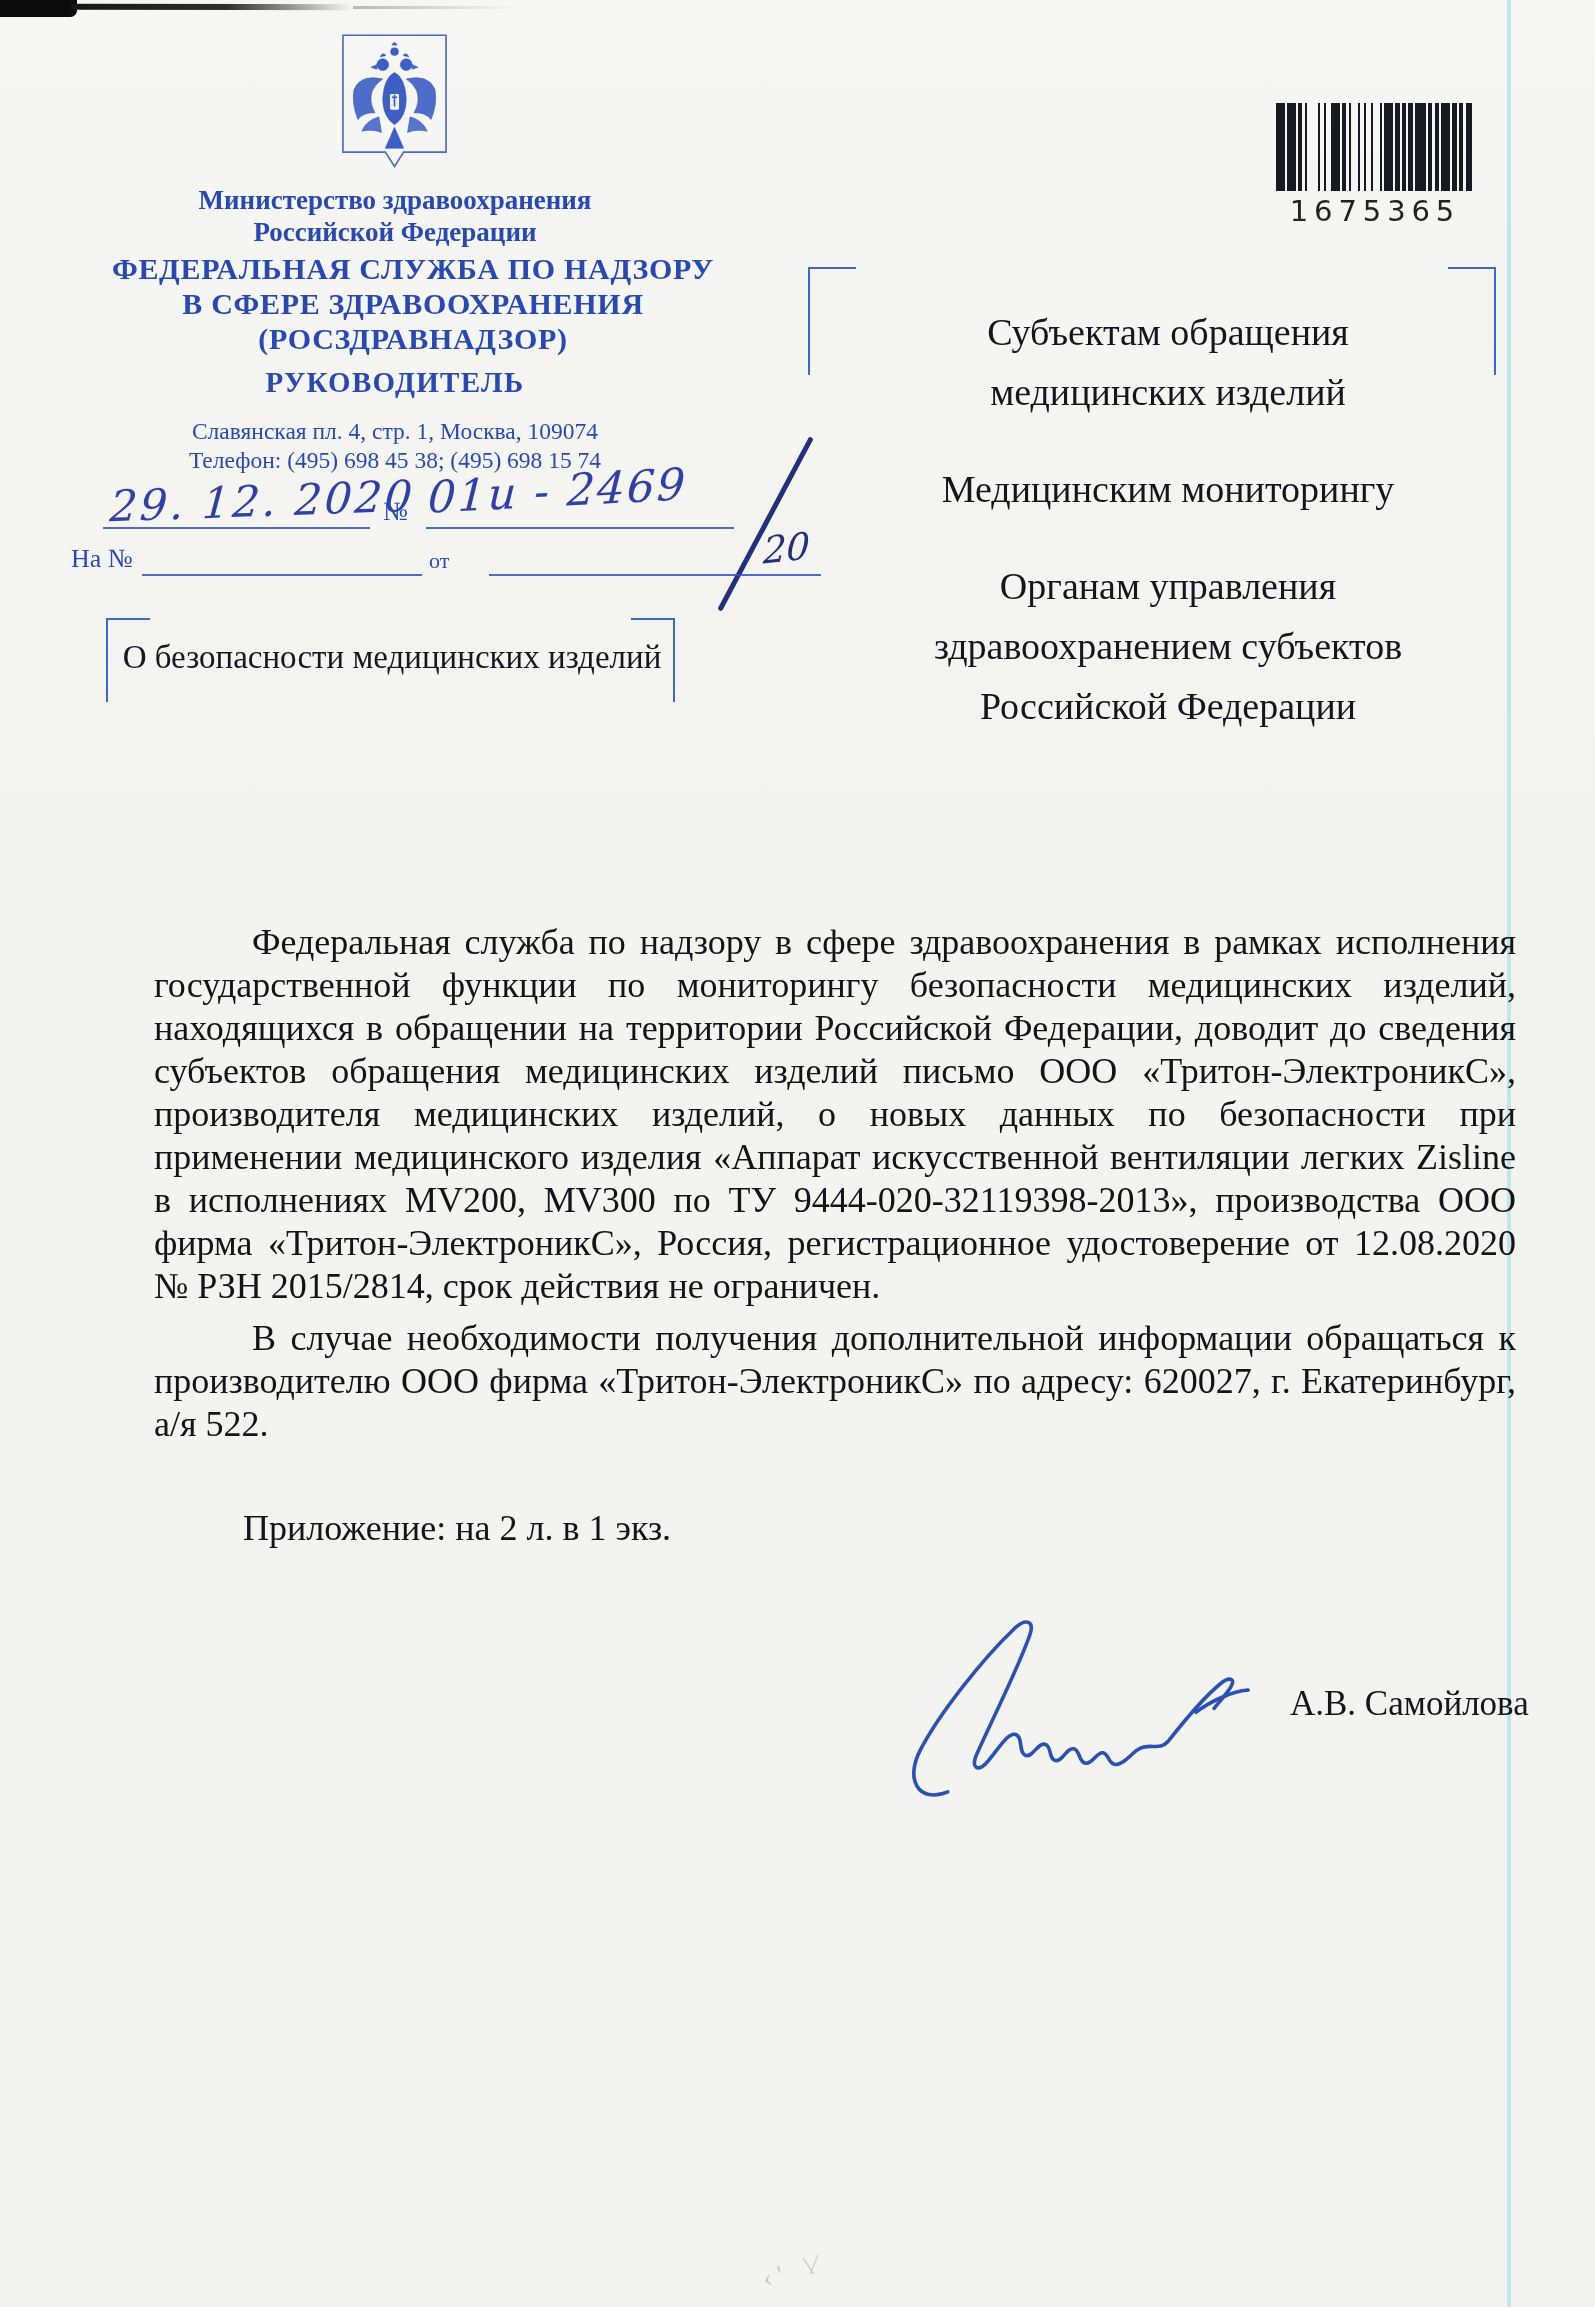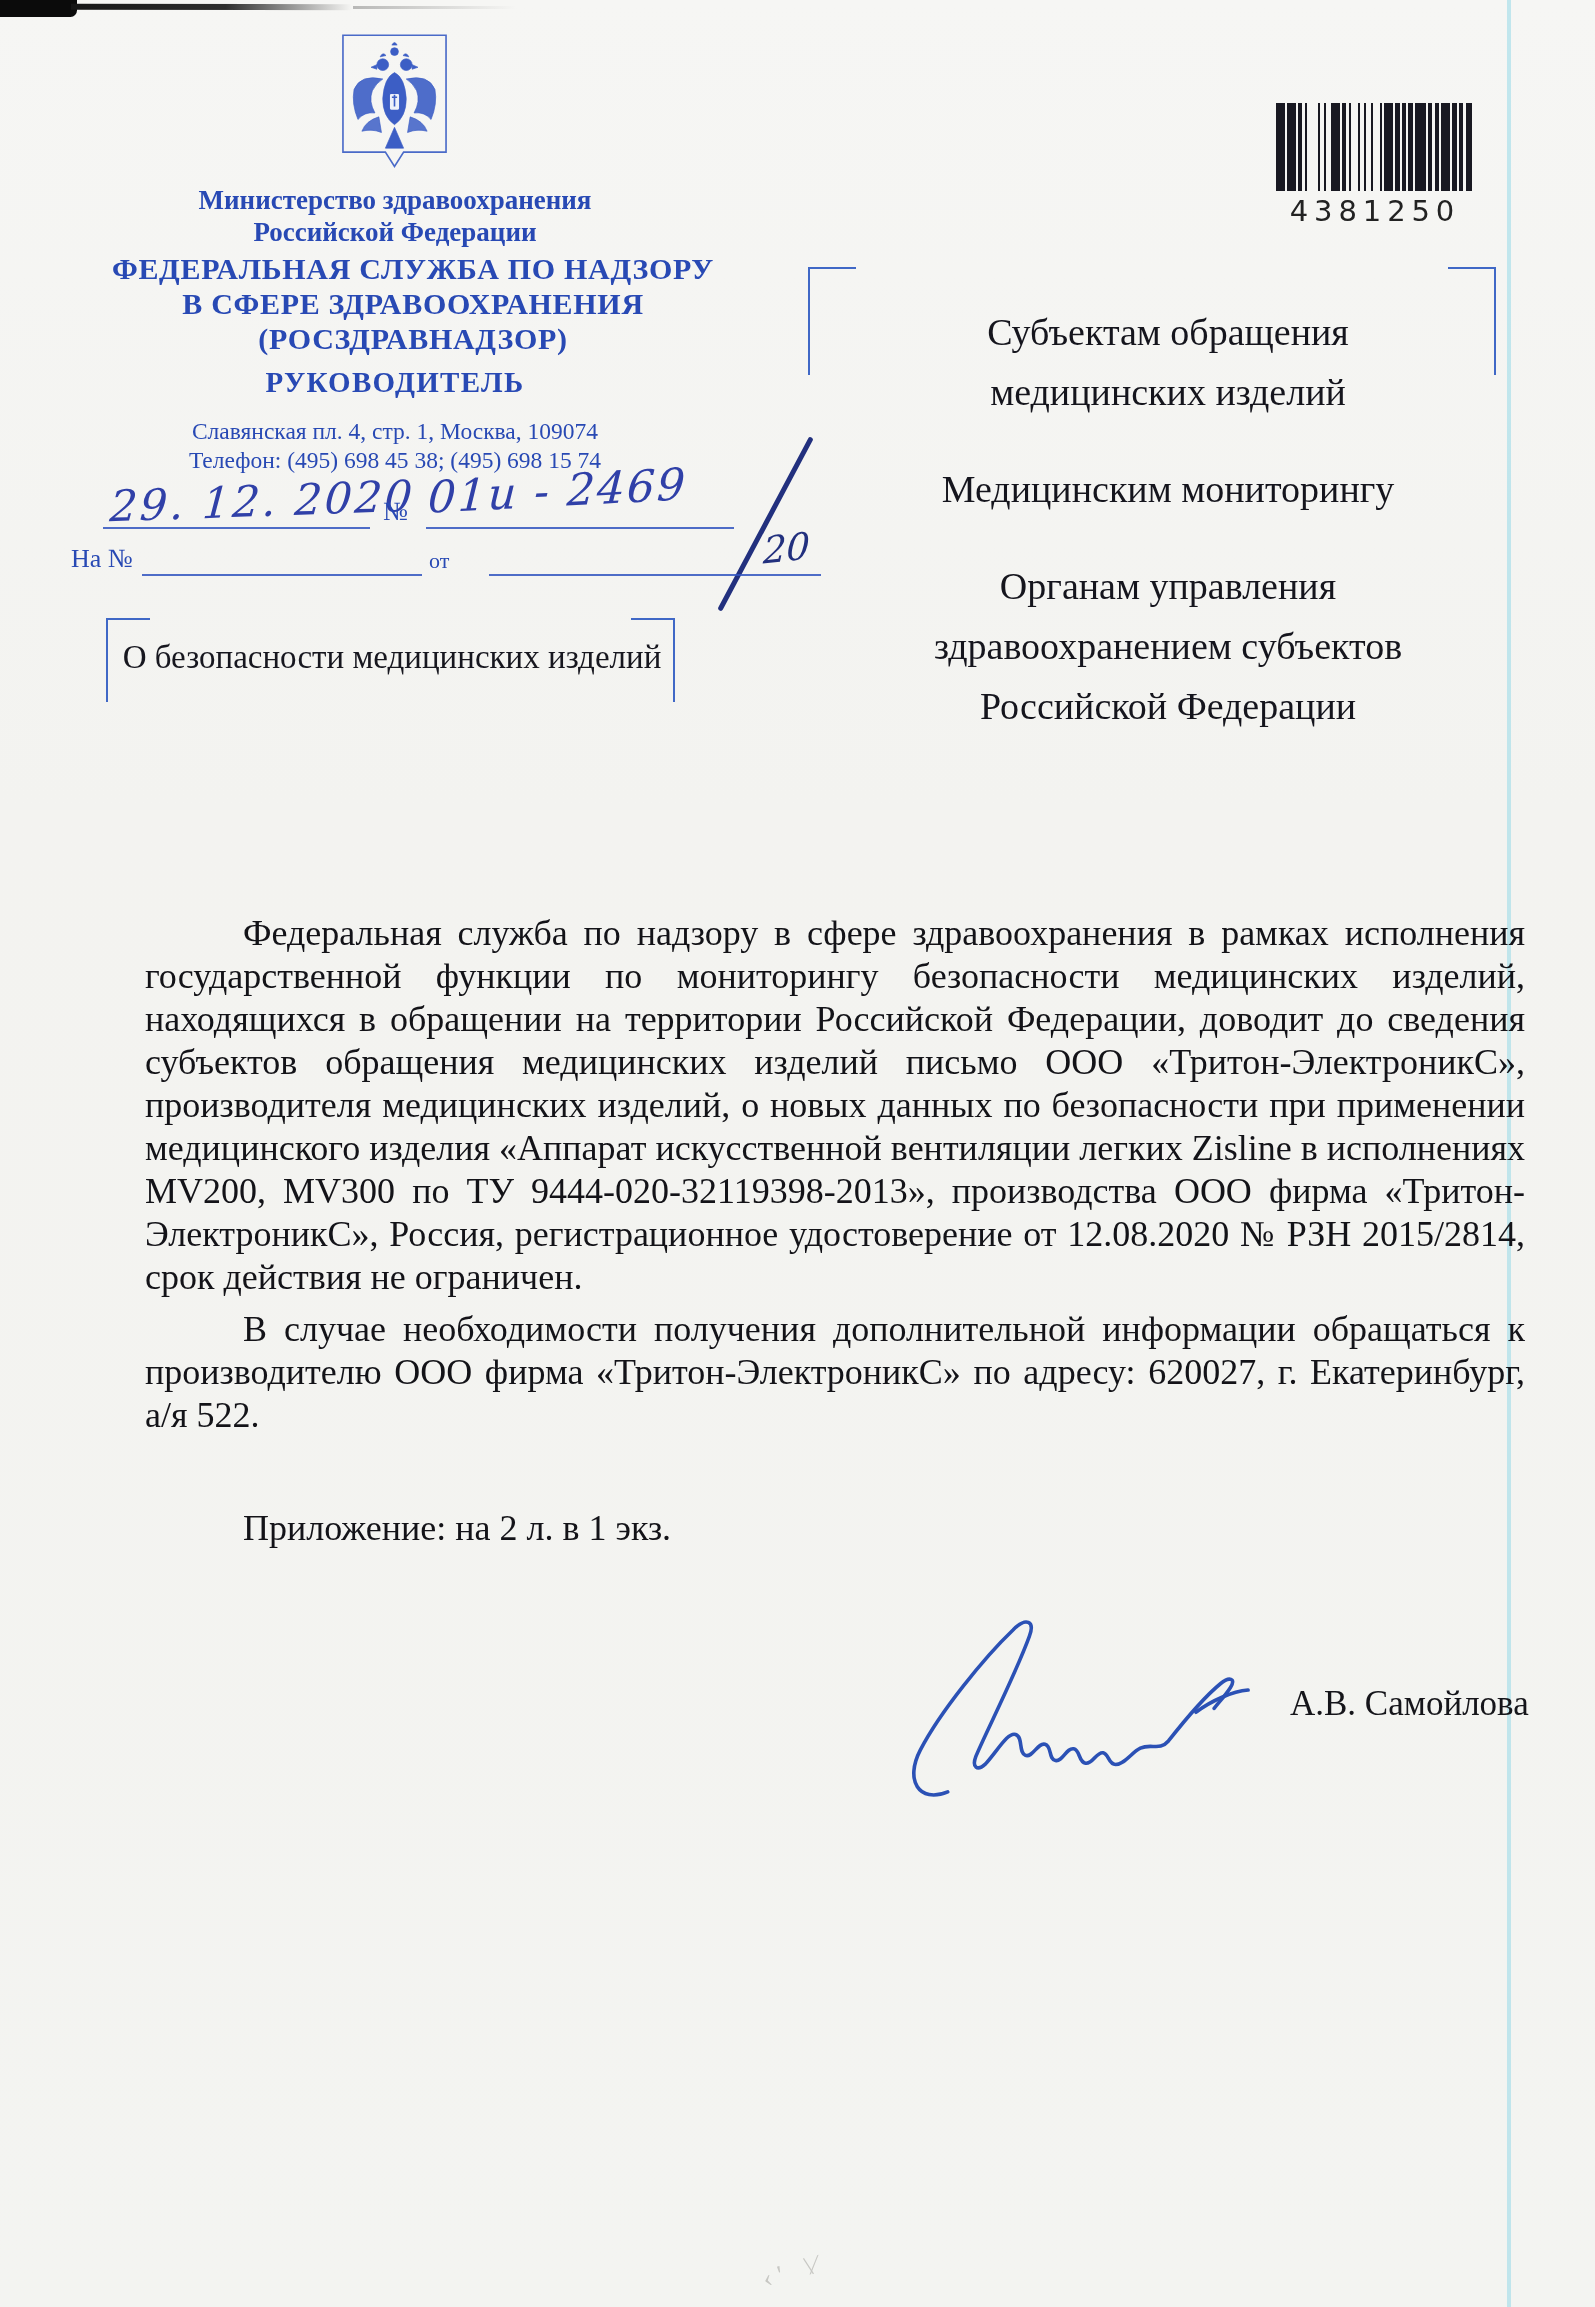--- a/index.html
+++ b/index.html
@@ -51,21 +51,21 @@
   .bc-num{margin-top:2.6px;font-family:"DejaVu Sans",sans-serif;font-size:29px;letter-spacing:5.9px;color:#222;}
   
   .b-addr-l{left:808px;top:267px;width:46px;height:106px;border-left-width:2.6px;border-top-width:2.6px;}
   .b-addr-r{left:1448px;top:267px;width:46px;height:106px;border-right-width:2.6px;border-top-width:2.6px;}
   .recipients{position:absolute;left:838px;top:302px;width:660px;text-align:center;color:#15151d;
     font-size:38px;line-height:60px;}
   .recipients p{margin:0 0 37px 0;}
   
   .bodytext{position:absolute;left:145px;top:912px;width:1380px;color:#131318;
     font-size:36px;line-height:43px;text-align:justify;}
-  .bodytext p{margin:0;text-indent:98px;}
+  .bodytext p{margin:9px;text-indent:98px;}
   .bodytext p + p{margin-top:9.1px;}
   .attachment{position:absolute;left:243px;top:1507px;font-size:36px;color:#131318;}
   
   .sig{position:absolute;left:885px;top:1584px;width:369px;height:216px;}
   .signer{position:absolute;left:1290px;top:1684px;width:274px;font-size:35px;color:#15151a;}
 </style>
 </head>
 <body>
 
 <div class="page">
@@ -110,21 +110,21 @@
     </div>
     <div class="lh-role">РУКОВОДИТЕЛЬ</div>
     <div class="lh-addr">
       <div>Славянская пл. 4, стр. 1, Москва, 109074</div>
       <div>Телефон: (495) 698 45 38; (495) 698 15 74</div>
     </div>
   </div>
 
   <div class="barcode">
     <div class="bars" id="bars"><i class="b" style="width: 9px;"></i><i style="width: 2.2px;"></i><i class="b" style="width: 9px;"></i><i style="width: 2.2px;"></i><i class="b" style="width: 4.4px;"></i><i style="width: 2.2px;"></i><i class="b" style="width: 2.2px;"></i><i style="width: 11px;"></i><i class="b" style="width: 2.2px;"></i><i style="width: 4.4px;"></i><i class="b" style="width: 2.2px;"></i><i style="width: 4.4px;"></i><i class="b" style="width: 9px;"></i><i style="width: 2.2px;"></i><i class="b" style="width: 4.4px;"></i><i style="width: 2.2px;"></i><i class="b" style="width: 2.2px;"></i><i style="width: 6.7px;"></i><i class="b" style="width: 2.2px;"></i><i style="width: 4.4px;"></i><i class="b" style="width: 2.2px;"></i><i style="width: 4.4px;"></i><i class="b" style="width: 2.2px;"></i><i style="width: 6.7px;"></i><i class="b" style="width: 2.2px;"></i><i style="width: 2.2px;"></i><i class="b" style="width: 9px;"></i><i style="width: 2.2px;"></i><i class="b" style="width: 4.4px;"></i><i style="width: 2.2px;"></i><i class="b" style="width: 4.4px;"></i><i style="width: 2.2px;"></i><i class="b" style="width: 4.4px;"></i><i style="width: 2.2px;"></i><i class="b" style="width: 11px;"></i><i style="width: 2.2px;"></i><i class="b" style="width: 4.4px;"></i><i style="width: 2.2px;"></i><i class="b" style="width: 4.4px;"></i><i style="width: 2.2px;"></i><i class="b" style="width: 9px;"></i><i style="width: 2.2px;"></i><i class="b" style="width: 4.4px;"></i><i style="width: 2.2px;"></i><i class="b" style="width: 4.4px;"></i><i style="width: 2.2px;"></i><i class="b" style="width: 6.7px;"></i><i style="width: 2.2px;"></i></div>
-    <div class="bc-num">4381250</div>
+    <div class="bc-num">1675365</div>
   </div>
 
   <div class="hand hw-date">29. 12. 2020</div>
   <div class="num-sign">№</div>
   <div class="hand hw-num">01и - 2469</div>
   <div class="hw-slash"></div>
   <div class="hand hw-slash-num">20</div>
   <div class="u u1"></div>
   <div class="u u2"></div>
   <div class="onno">На №</div>

